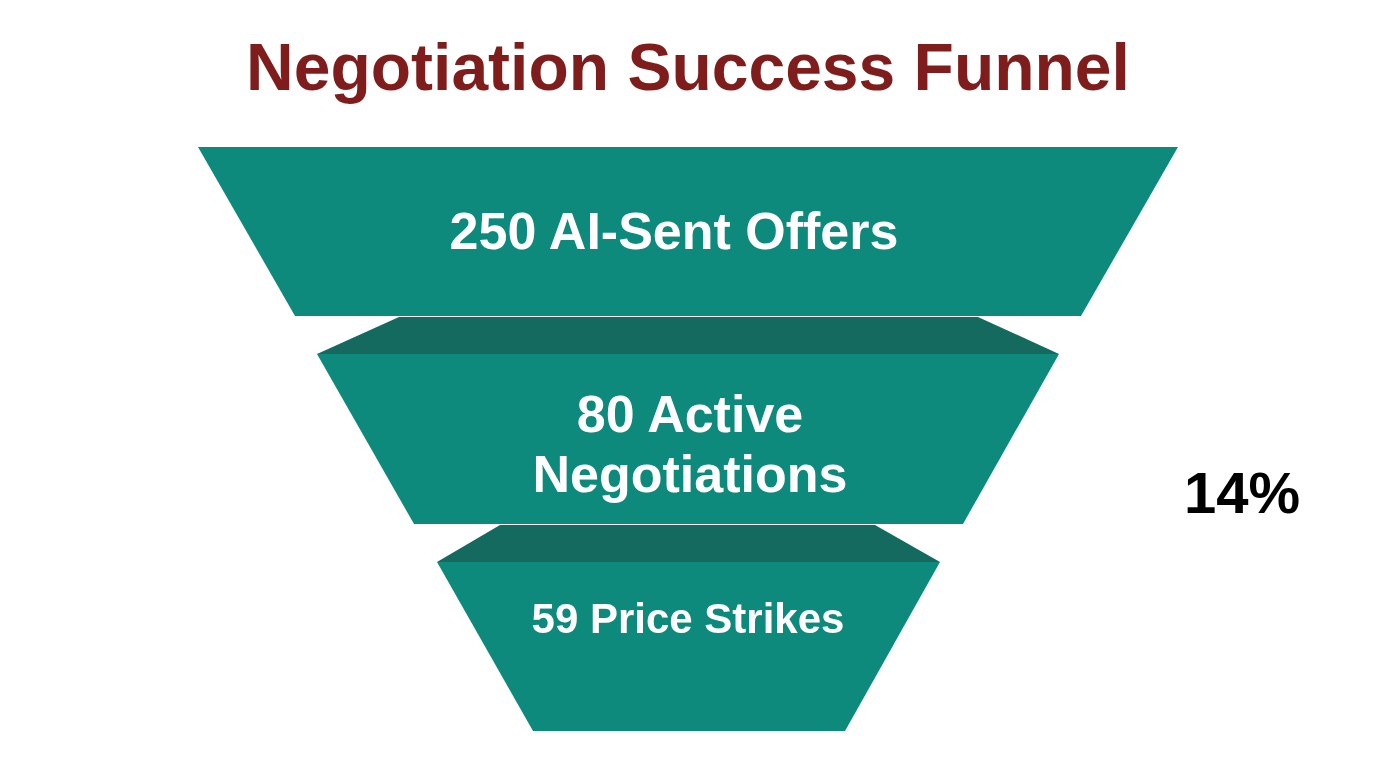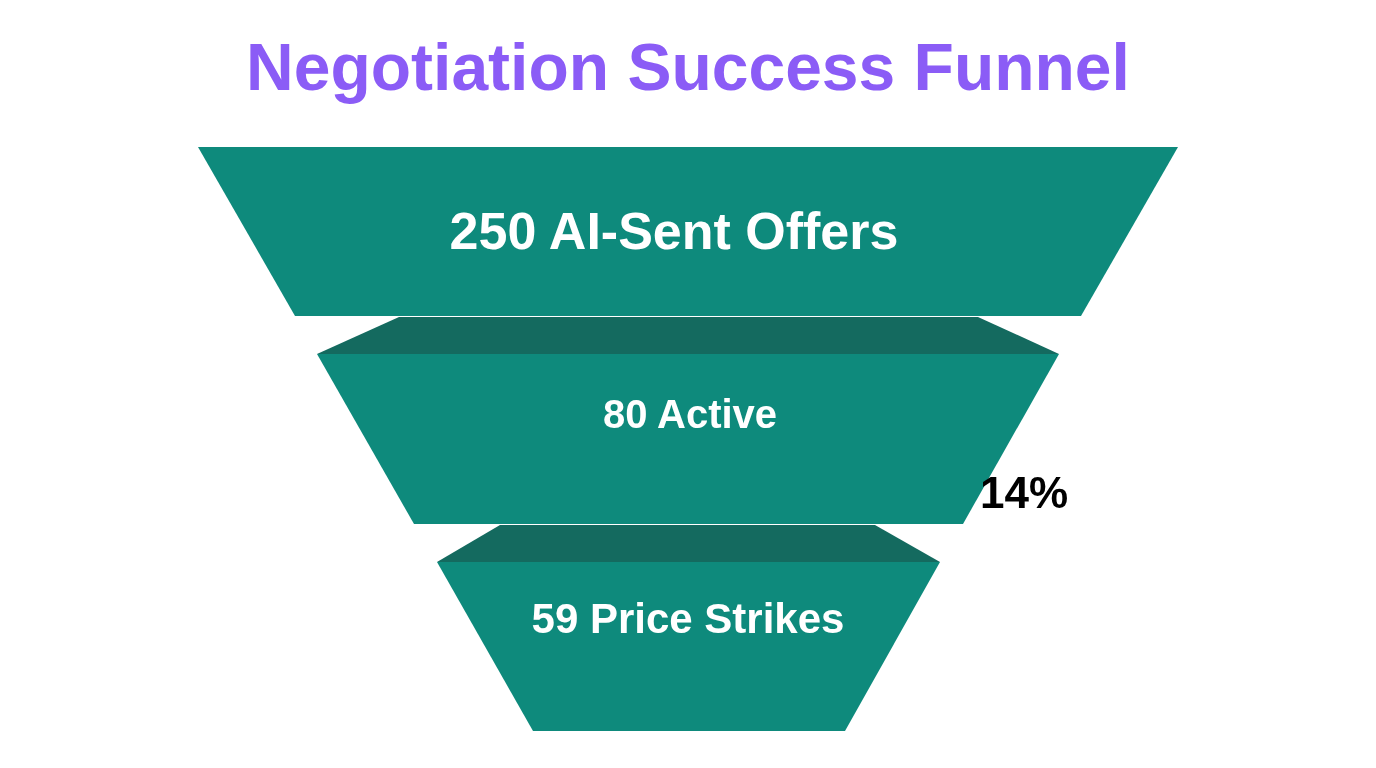--- a/index.html
+++ b/index.html
@@ -1,30 +1,30 @@
 <!DOCTYPE html>
 <html><head>
 <meta charset="utf-8">
 <style>
   html, body { margin: 0; padding: 0; background: #ffffff; }
   body { width: 1376px; height: 768px; position: relative; overflow: hidden; font-family: "Liberation Sans", "DejaVu Sans", sans-serif; }
   .title {
     position: absolute; left: 0; top: 22px; width: 1376px; text-align: center;
     font-family: "Liberation Sans", sans-serif; font-weight: 700; font-size: 66px;
-    color: #8b5cf6; letter-spacing: 0px; line-height: 90px;
+    color: #7f1d1d; letter-spacing: 0px; line-height: 90px;
   }
   svg.funnel { position: absolute; left: 0; top: 0; }
   .stage-label {
     position: absolute; text-align: center; color: #ffffff; font-weight: 700;
     font-family: "Liberation Sans", sans-serif; line-height: 1.2;
   }
   .stage-label span { display: block; }
   .conversion {
-    position: absolute; left: 980px; top: 462px; width: 320px; text-align: left;
-    font-family: "Liberation Sans", sans-serif; font-weight: 700; font-size: 44px; line-height: 62px; color: #000000;
+    position: absolute; left: 980px; top: 462px; width: 320px; text-align: right;
+    font-family: "Liberation Sans", sans-serif; font-weight: 700; font-size: 58px; line-height: 62px; color: #000000;
   }
   .conversion span { display: block; }
 </style>
 </head>
 <body>
 
 <div class="title">Negotiation Success Funnel</div>
 
 <svg class="funnel" width="1376" height="768" viewBox="0 0 1376 768">
 
@@ -36,22 +36,23 @@
 
   <polygon points="500,525 875,525 940,562 437,562" fill="#146a5f"></polygon>
 
   <polygon points="437,562 940,562 845,731 533,731" fill="#0e8a7c"></polygon>
 </svg>
 
 <div class="stage-label" style="left:286px; top:200px; width:776px; font-size:52px;">
   <span>250 AI-Sent Offers</span>
 </div>
 
-<div class="stage-label" style="left:420px; top:384px; width:540px; font-size:40px; line-height:60px;">
+<div class="stage-label" style="left:420px; top:384px; width:540px; font-size:52px; line-height:60px;">
   <span>80 Active</span>
+  <span>Negotiations</span>
 </div>
 
 <div class="stage-label" style="left:460px; top:588px; width:456px; font-size:42px; line-height:62px;">
   <span>59 Price Strikes</span>
 </div>
 
 <div class="conversion">
   <span>14%</span>
 </div>
 

